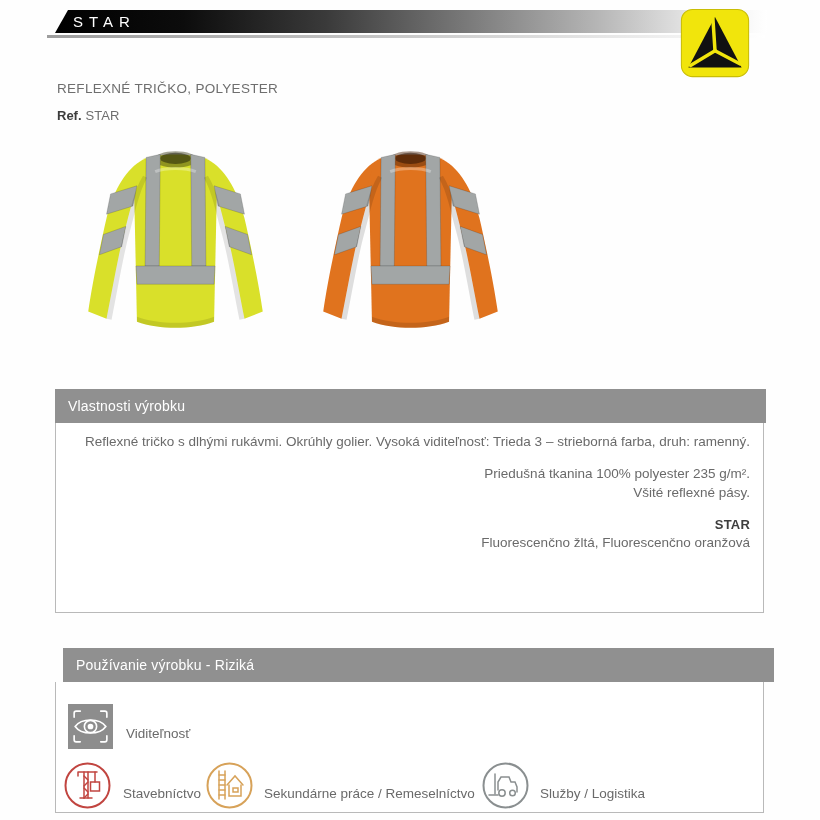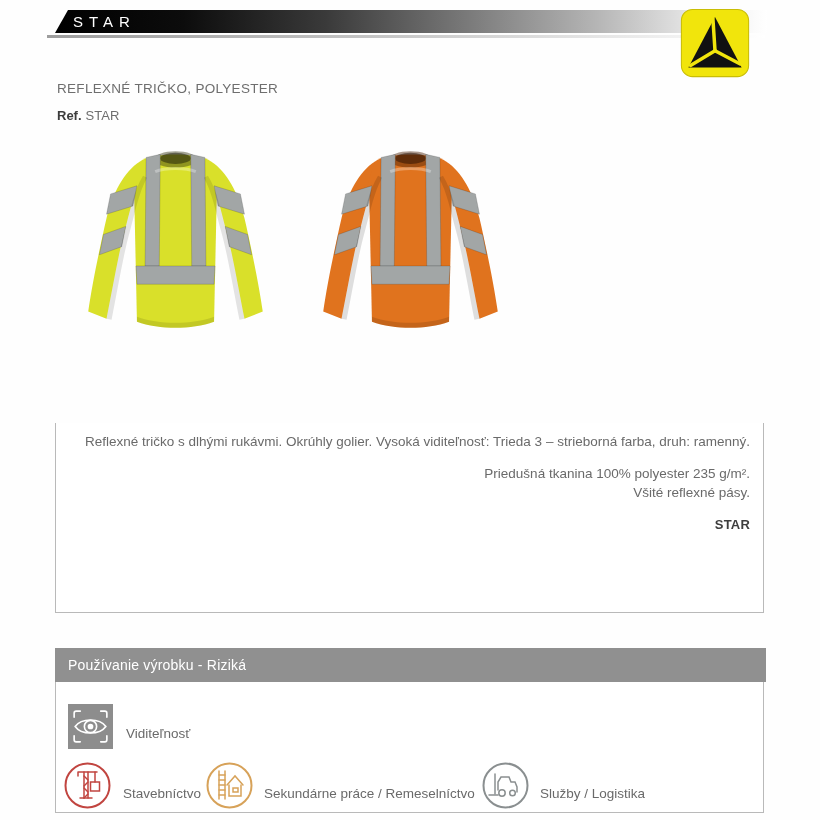--- a/index.html
+++ b/index.html
@@ -28,21 +28,21 @@
   .shirt.v1{left:293px;}
 
   
   .section-header{position:absolute;left:55px;width:711px;height:34px;background:#909090;
     display:flex;align-items:center;}
   .section-header span{color:#fff;font-size:14px;letter-spacing:0.2px;padding-left:13px;}
   .section-body{position:absolute;left:55px;width:709px;background:#fff;
     border:1px solid #b9b9b9;border-top:none;box-sizing:border-box;}
   #props-header{top:389px;}
   #props-body{top:423px;height:190px;padding:10px 13px;text-align:right;}
-  #usage-header{top:648px;}
+  #usage-header{top:648px;margin-left:8px;}
   #usage-body{top:682px;height:131px;}
 
   .body-text{font-size:13.5px;color:#6a6a6a;line-height:1.4;margin:0 0 0 0;}
   .p2{margin-top:13px;white-space:pre-line;}
   .sub-label{font-size:13px;font-weight:700;color:#3e3e3e;margin-top:14px;letter-spacing:0.2px;}
   .sub-value{font-size:13.5px;color:#6a6a6a;margin-top:3px;}
 
   
   .risk-icon{position:absolute;left:68px;top:704px;width:45px;height:45px;background:#8d8d8d;}
   .risk-label{position:absolute;left:126px;top:726px;font-size:13.5px;color:#6a6a6a;}
@@ -120,25 +120,29 @@
       <polygon points="186,102 164,94 168,114 190,122"></polygon>
     </g>
     <g fill="#000" opacity="0.12">
       <path d="M83,44 C74,58 70,80 65,98 C59,120 53,155 47,185 L52,186 C58,156 64,120 70,99 C75,81 79,60 87,46 Z"></path>
       <path d="M147,44 C156,58 160,80 165,98 C171,120 177,155 183,185 L178,186 C172,156 166,120 160,99 C155,81 151,60 143,46 Z"></path>
       <path d="M77,188 C99,196 131,196 153,188 L153,183 C131,191 99,191 77,183 Z"></path>
     </g>
     <path d="M95,40 C105,36 125,36 135,40" stroke="rgba(255,255,255,0.3)" stroke-width="3" fill="none"></path>
   </svg>
 
+  <div class="section-header" id="props-header">
+    <span>Vlastnosti výrobku</span>
+  </div>
   <div class="section-body" id="props-body">
     <p class="body-text">Reflexné tričko s dlhými rukávmi. Okrúhly golier. Vysoká viditeľnosť: Trieda 3 – strieborná farba, druh: ramenný.</p>
     <p class="body-text p2">Priedušná tkanina 100% polyester 235 g/m².
 Všité reflexné pásy.</p>
     <div class="sub-label">STAR</div>
+    <div class="sub-value">Fluorescenčno žltá, Fluorescenčno oranžová</div>
   </div>
 
   <div class="section-header" id="usage-header">
     <span>Používanie výrobku - Riziká</span>
   </div>
   <div class="section-body" id="usage-body"></div>
 
   <svg class="risk-icon" viewBox="0 0 44 44">
     <g stroke="#fff" stroke-width="1.6" fill="none" stroke-linecap="round">
       <path d="M6,13 L6,9 Q6,7 8,7 L12,7"></path>

